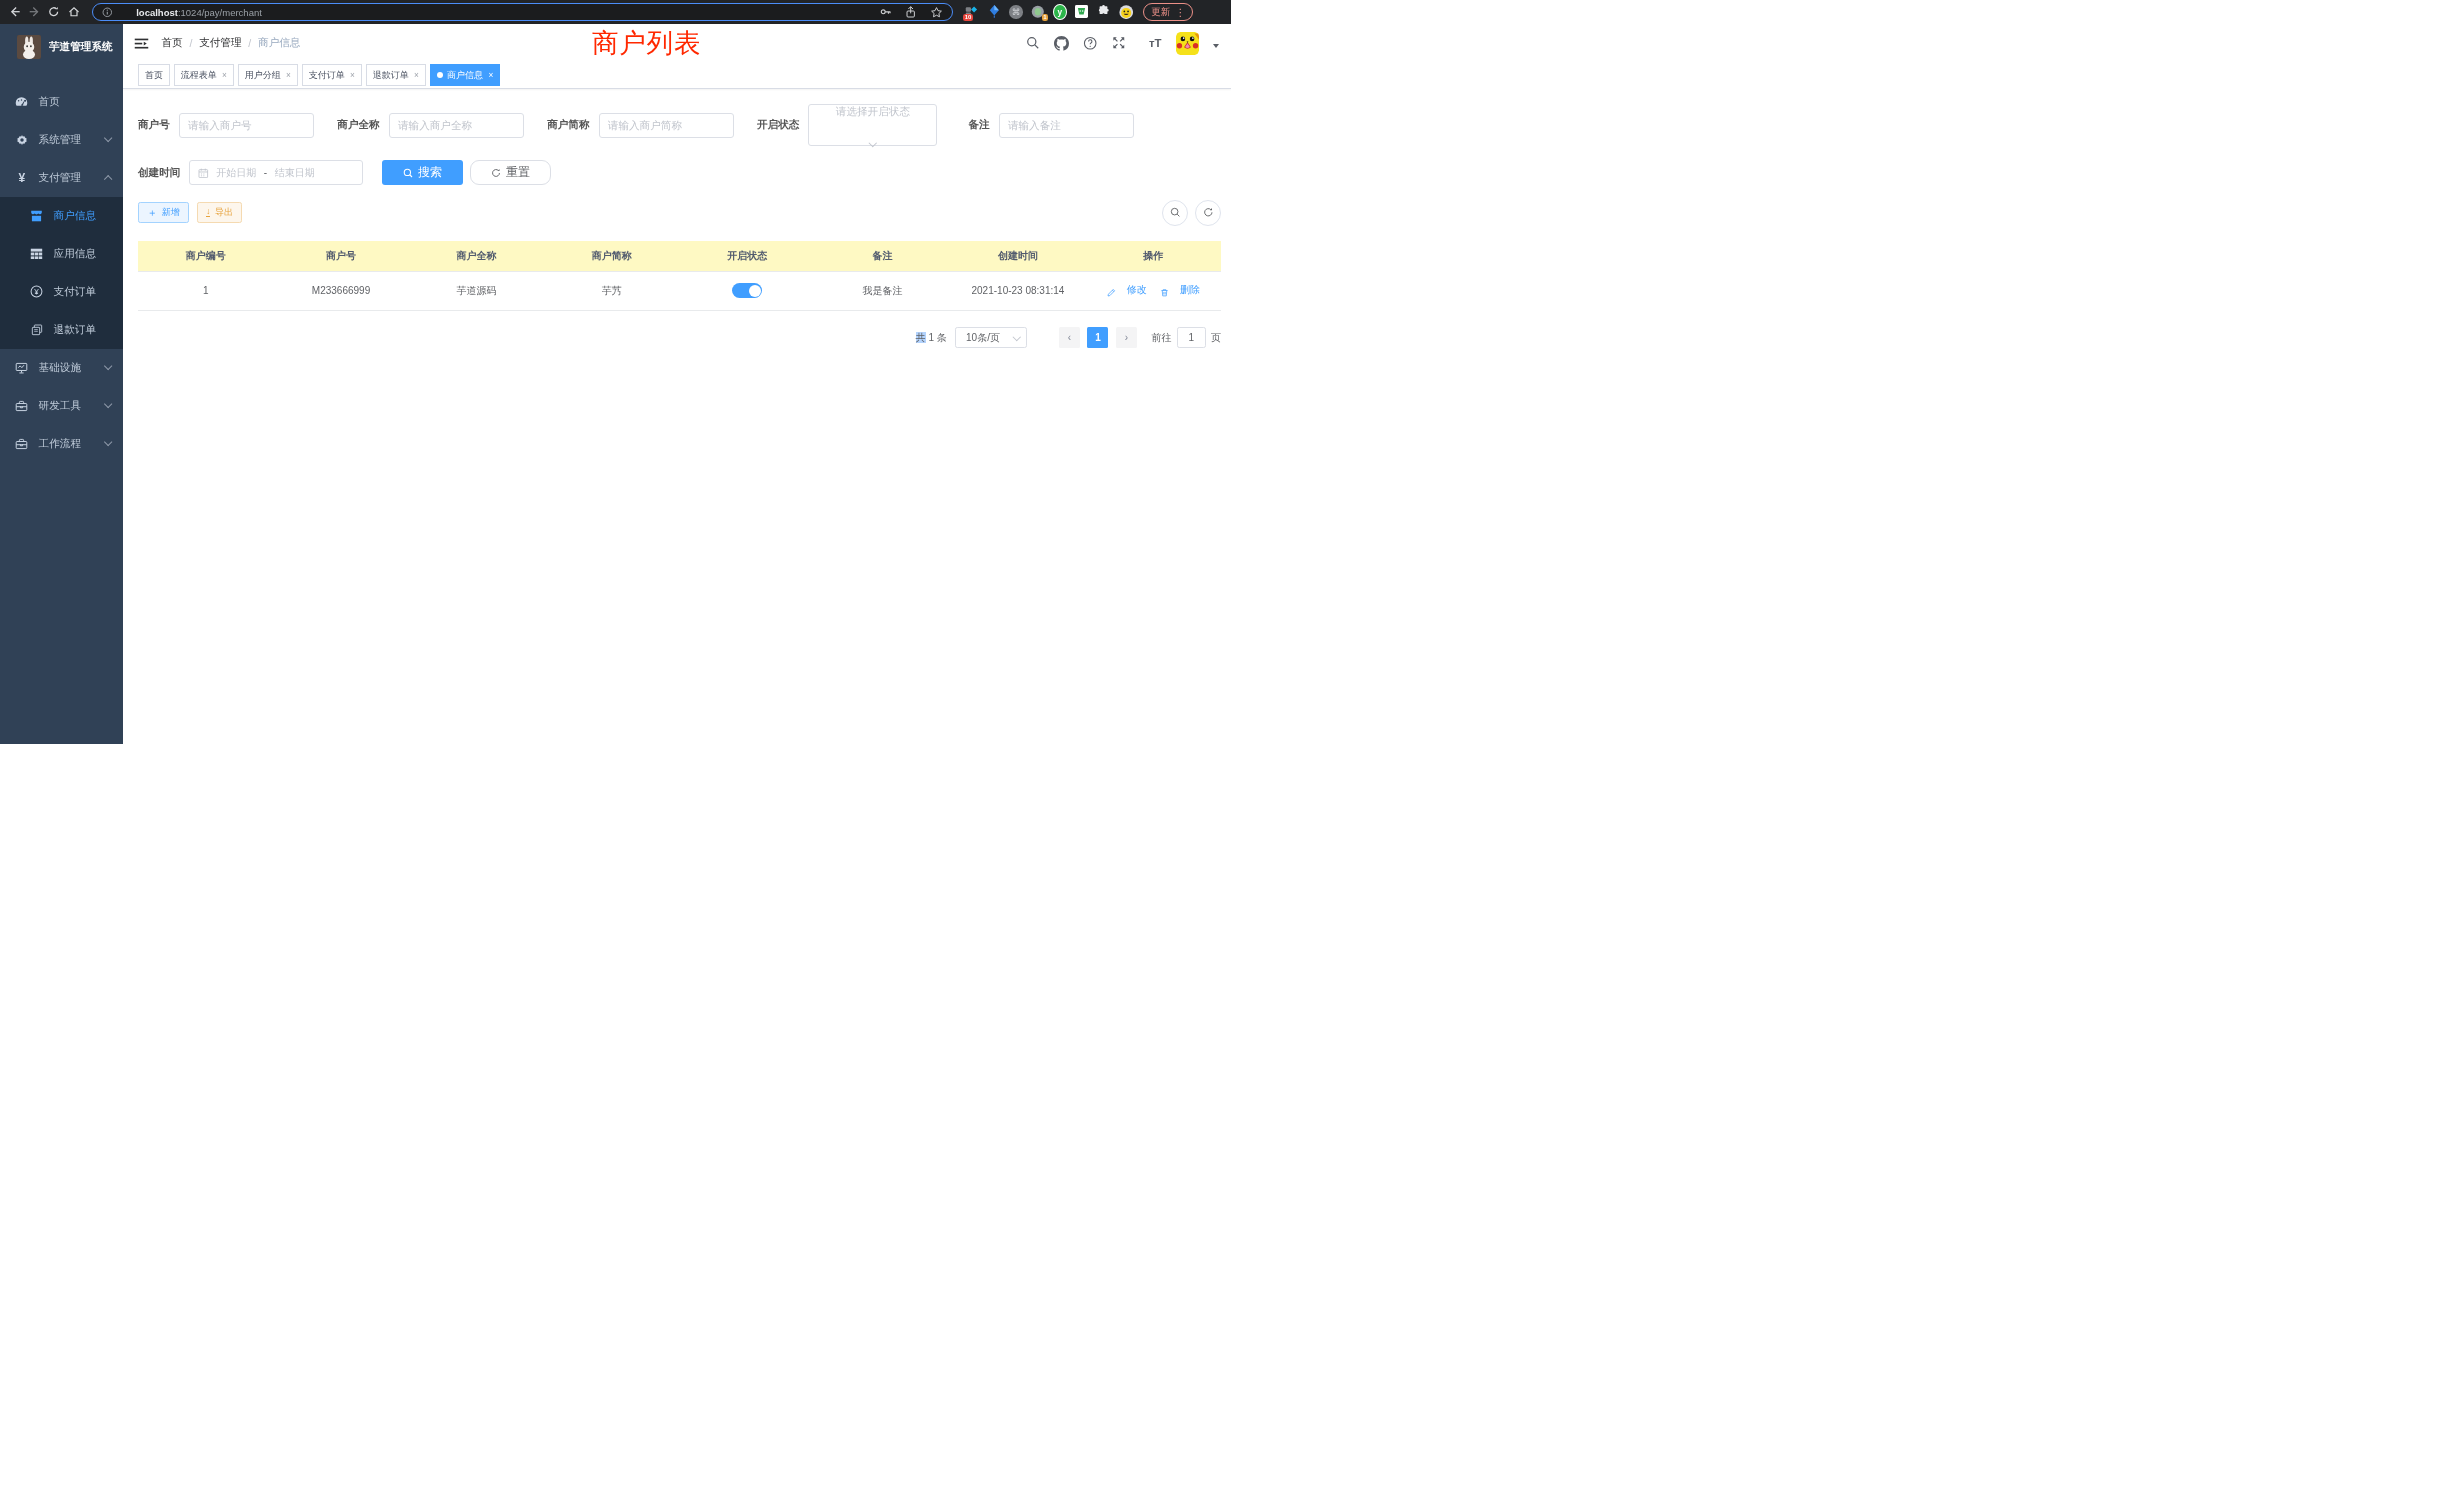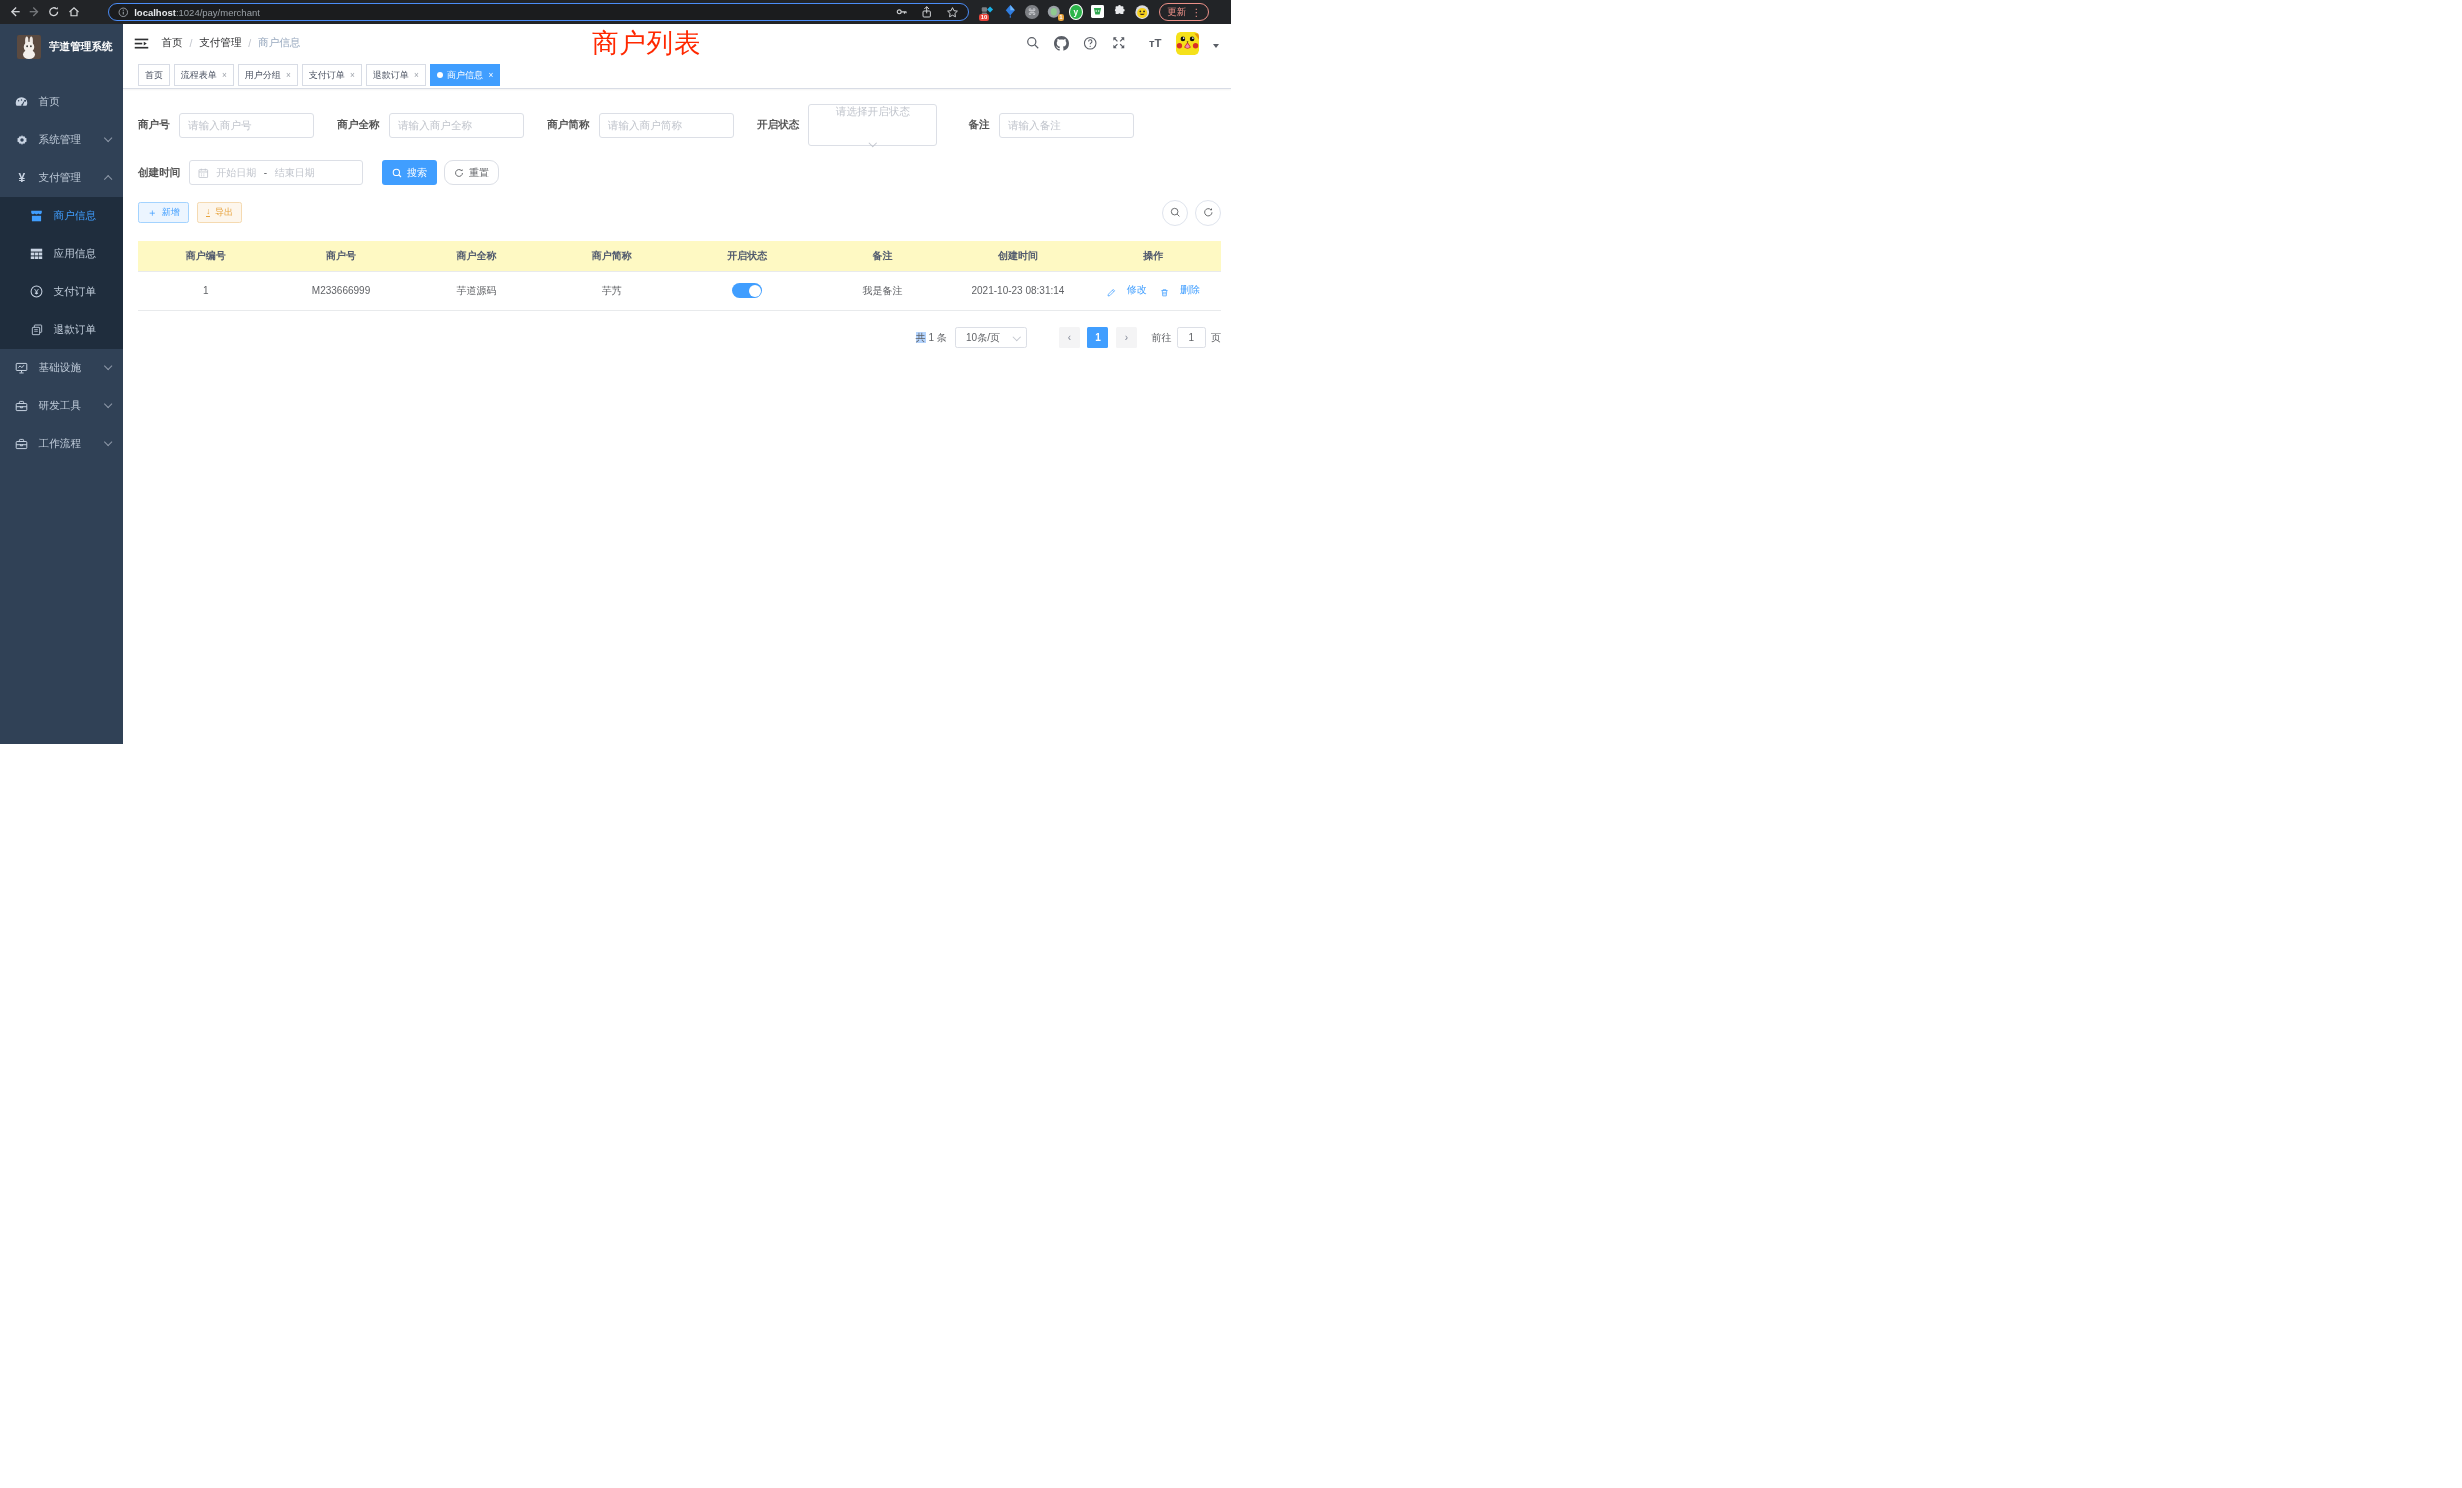--- a/index.html
+++ b/index.html
@@ -3,21 +3,21 @@
 <meta charset="utf-8">
 <style>
   html,body{margin:0;padding:0;background:#fff;}
   body{font-family:"Liberation Sans","DejaVu Sans",sans-serif;}
   .screen{position:relative;width:1231px;height:744px;background:#fff;overflow:hidden;}
 
   
   .browser{height:24px;background:#222427;display:flex;align-items:center;padding:0 7.6px;box-sizing:border-box;gap:4.5px;}
   .nav-ic{color:#d5d7da;font-size:11.4px;width:15px;height:15px;display:flex;align-items:center;justify-content:center;flex:0 0 auto;}
   .nav-ic.dim{color:#77797d;}
-  .urlbar{display:flex;align-items:center;height:18px;width:861px;background:#1b1c1e;border:1.5px solid #4b8df8;border-radius:10.6px;padding:0 9px;color:#9aa0a6;font-size:9.5px;gap:6px;box-sizing:border-box;margin-left:22px;flex:0 0 auto;}
+  .urlbar{display:flex;align-items:center;height:18px;width:861px;background:#1b1c1e;border:1.5px solid #4b8df8;border-radius:10.6px;padding:0 9px;color:#9aa0a6;font-size:9.5px;gap:24px;box-sizing:border-box;margin-left:6px;flex:0 0 auto;}
   .urlbar .host{color:#e8eaed;font-weight:700;}
   .url-right{margin-left:auto;display:flex;gap:13px;align-items:center;color:#cfd1d4;}
   .ext-area{display:flex;align-items:center;gap:7.6px;margin-left:7.6px;}
   .ext{width:14.4px;height:14.4px;position:relative;flex:0 0 auto;display:flex;align-items:center;justify-content:center;}
   .badge{position:absolute;font-size:6px;color:#fff;border-radius:2.3px;padding:0 1.5px;line-height:7.6px;font-weight:700;}
   .badge.red{background:#e8453c;left:-1.5px;bottom:-2.3px;}
   .badge.orange{background:#e8a33d;right:-3px;bottom:-2.3px;color:#fff;}
   .circle-ic{width:13.6px;height:13.6px;border-radius:50%;display:flex;align-items:center;justify-content:center;font-size:8.3px;}
   .update-pill{display:flex;align-items:center;gap:5.3px;border:0.8px solid #ec9088;color:#ec9088;border-radius:10px;height:16.7px;padding:0 6.8px;font-size:9.5px;margin-left:6px;flex:0 0 auto;}
   .vdots{letter-spacing:0;font-size:10px;}
@@ -66,21 +66,21 @@
   .content{padding:15px 10px 0 15px;background:#fff;flex:1;}
   .frow{display:flex;align-items:center;margin-bottom:14.4px;}
   .fitem{display:flex;align-items:center;}
   .flabel{font-size:10.6px;color:#555;font-weight:700;margin-right:9px;white-space:nowrap;}
   .inp{height:25px;border:0.8px solid #dcdfe6;border-radius:3px;padding:0 8.3px;font-size:10.6px;color:#606266;box-sizing:border-box;background:#fff;outline:none;width:135px;}
   .inp::placeholder{color:#c0c4cc;}
   .sel{width:129px;height:42px;border:0.8px solid #dcdfe6;border-radius:3px;display:flex;align-items:center;justify-content:space-between;padding:0 10px;box-sizing:border-box;color:#c0c4cc;font-size:10.6px;cursor:pointer;background:#fff;flex-direction:column;}
   .sel .chev2{width:4.5px;height:4.5px;border-right:1.1px solid #c0c4cc;border-bottom:1.1px solid #c0c4cc;transform:rotate(45deg);margin-top:-2.3px;}
   .drange{width:174px;height:25px;border:0.8px solid #dcdfe6;border-radius:3px;display:flex;align-items:center;padding:0 7.6px;font-size:10px;color:#c0c4cc;gap:7.6px;box-sizing:border-box;background:#fff;cursor:pointer;}
   .drange .dsep{color:#c0c4cc;}
-  .btn{display:inline-flex;align-items:center;justify-content:center;height:25px;padding:0 9px;border-radius:3px;font-size:10px;cursor:pointer;border:0.8px solid transparent;gap:4.5px;white-space:nowrap;box-sizing:border-box;}
+  .btn{display:inline-flex;align-items:center;justify-content:center;height:25px;padding:0 20px;border-radius:3px;font-size:12px;cursor:pointer;border:0.8px solid transparent;gap:4.5px;white-space:nowrap;box-sizing:border-box;}
   .btn-primary{background:#409eff;color:#fff;}
   .btn-plain{background:#fff;border-color:#dcdfe6;color:#606266;border-radius:9px;}
   .btn-mini{height:21px;padding:0 8.3px;border-radius:2.3px;font-size:9px;}
   .btn-add{background:#ecf5ff;border-color:#a3d3ff;color:#409eff;}
   .btn-export{background:#fdf6ec;border-color:#f5dab1;color:#e6a23c;}
   .toolrow{display:flex;align-items:center;margin-top:1.5px;}
   .tool-right{margin-left:auto;display:flex;gap:6.8px;}
   .circ{width:24px;height:24px;border-radius:50%;border:0.8px solid #dfe4ed;display:flex;align-items:center;justify-content:center;color:#606266;background:#fff;cursor:pointer;}
   .dl-ic{display:inline-block;border-bottom:1.2px solid currentColor;line-height:7.6px;padding-bottom:0.8px;font-size:9px;}
 

